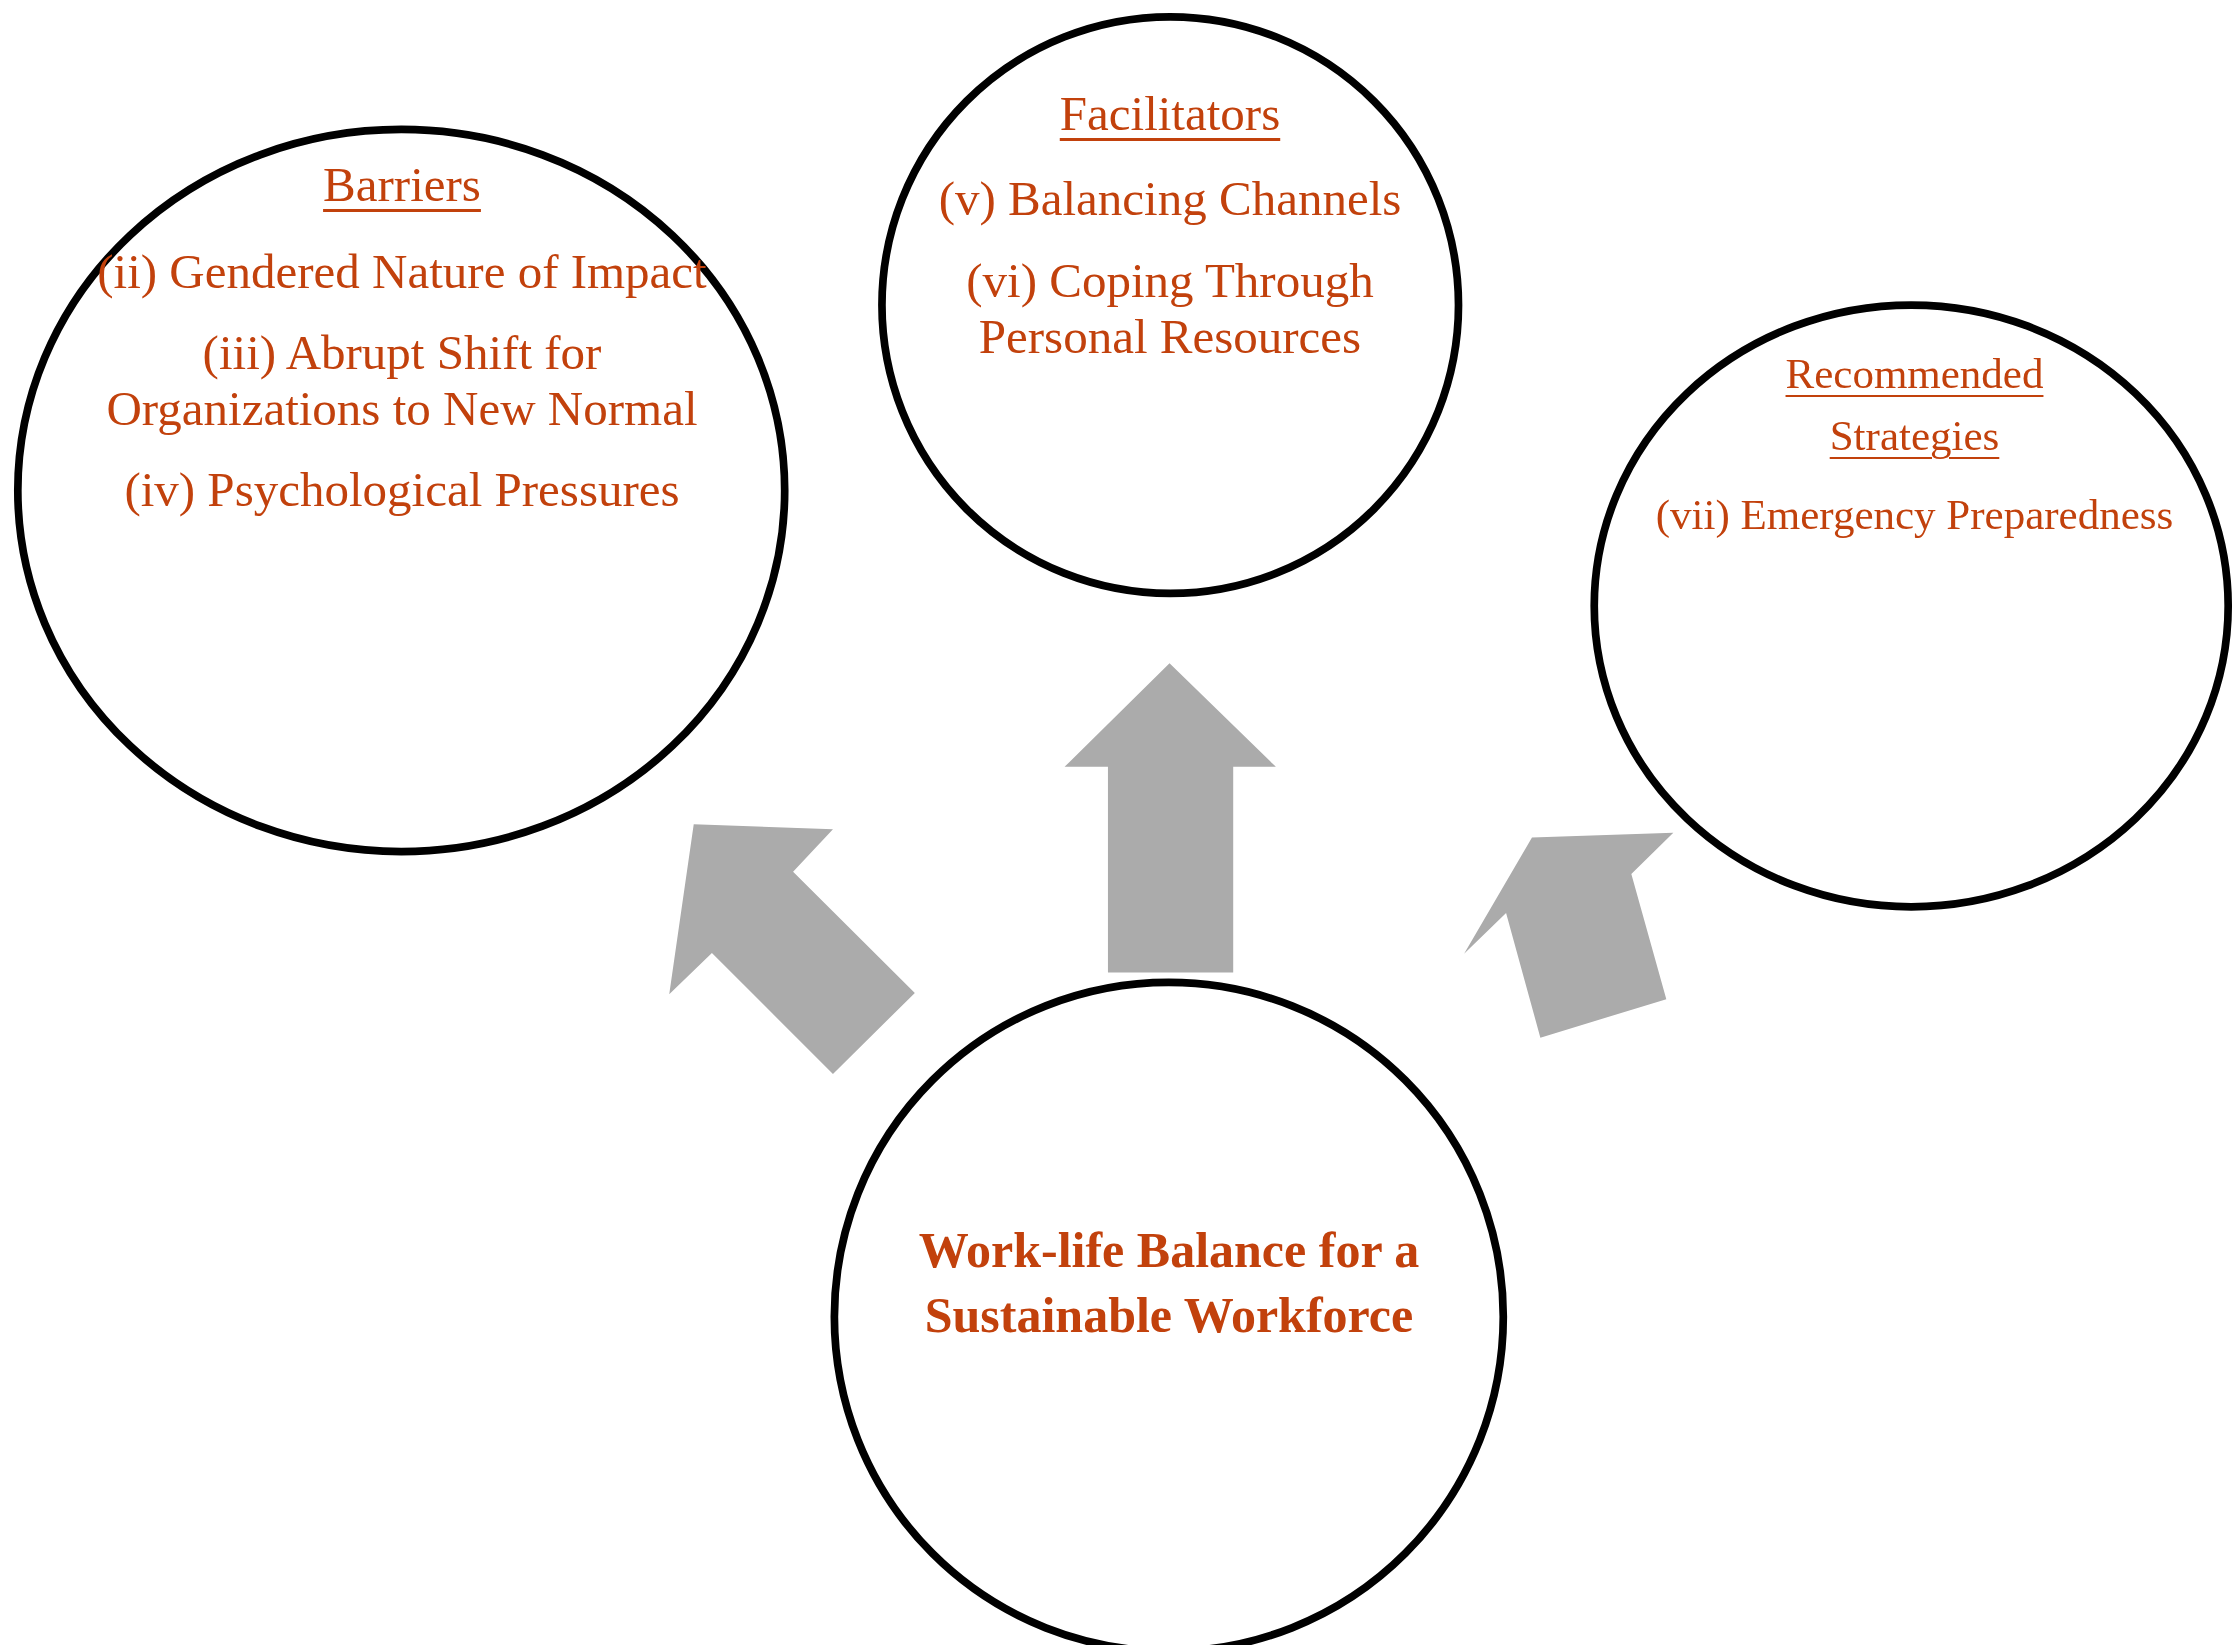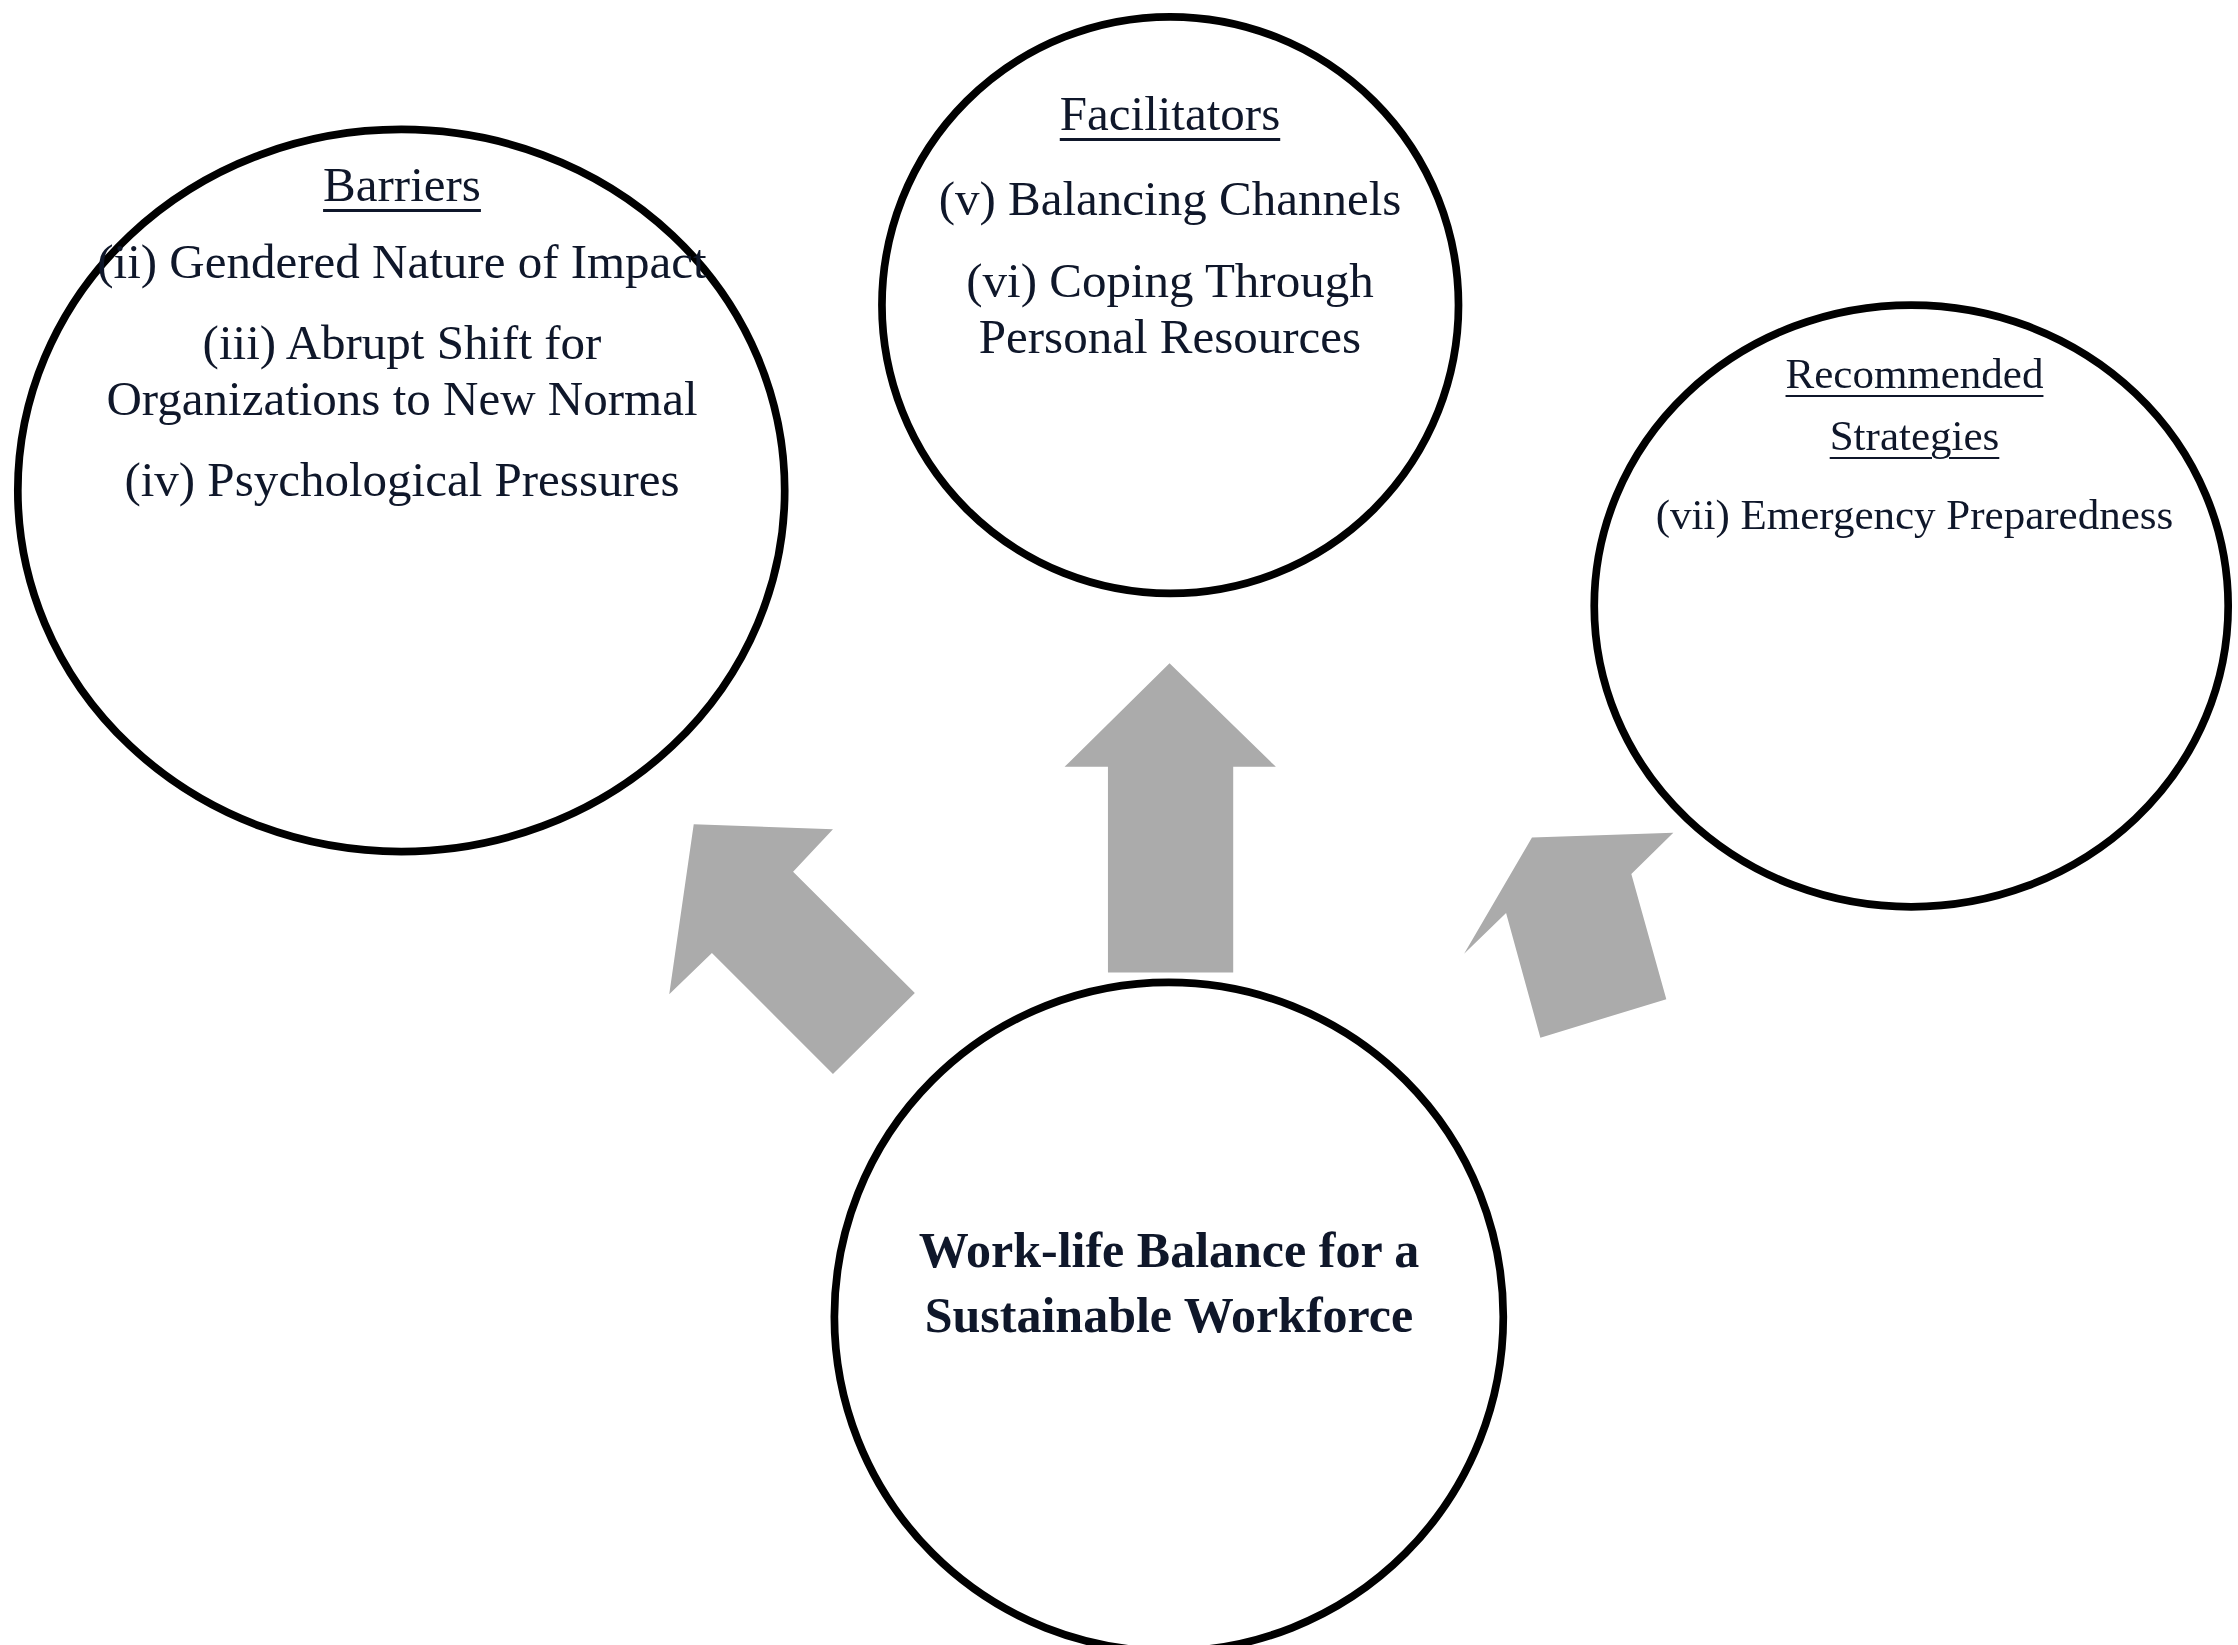--- a/index.html
+++ b/index.html
@@ -29,21 +29,21 @@
     stroke: #000000;
   }
   .arrow-shape {
     fill: #ababab;
     stroke: none;
   }
   
   .text-block {
     position: absolute;
     text-align: center;
-    color: #0f172a;
+    color: #c2410c;
     font-family: "Liberation Serif", "DejaVu Serif", serif;
     line-height: 1.16;
     -webkit-font-smoothing: antialiased;
   }
   .node-title {
     display: block;
     text-decoration: underline;
     text-underline-offset: 0.16em;
     text-decoration-thickness: 0.055em;
     white-space: nowrap;
@@ -54,21 +54,21 @@
   .node-item {
     display: block;
   }
   
   #barriers-text {
     left: 66px;
     top: 157px;
     width: 672px;
     font-size: 49px;
   }
-  #barriers-text .node-title { margin-bottom: 20px; }
+  #barriers-text .node-title { margin-bottom: 30px; }
   #barriers-text .node-item  { margin-bottom: 24px; }
   #barriers-text .node-item:last-child { margin-bottom: 16px; }
 
   
   #facilitators-text {
     left: 925px;
     top: 86px;
     width: 490px;
     font-size: 49px;
   }

